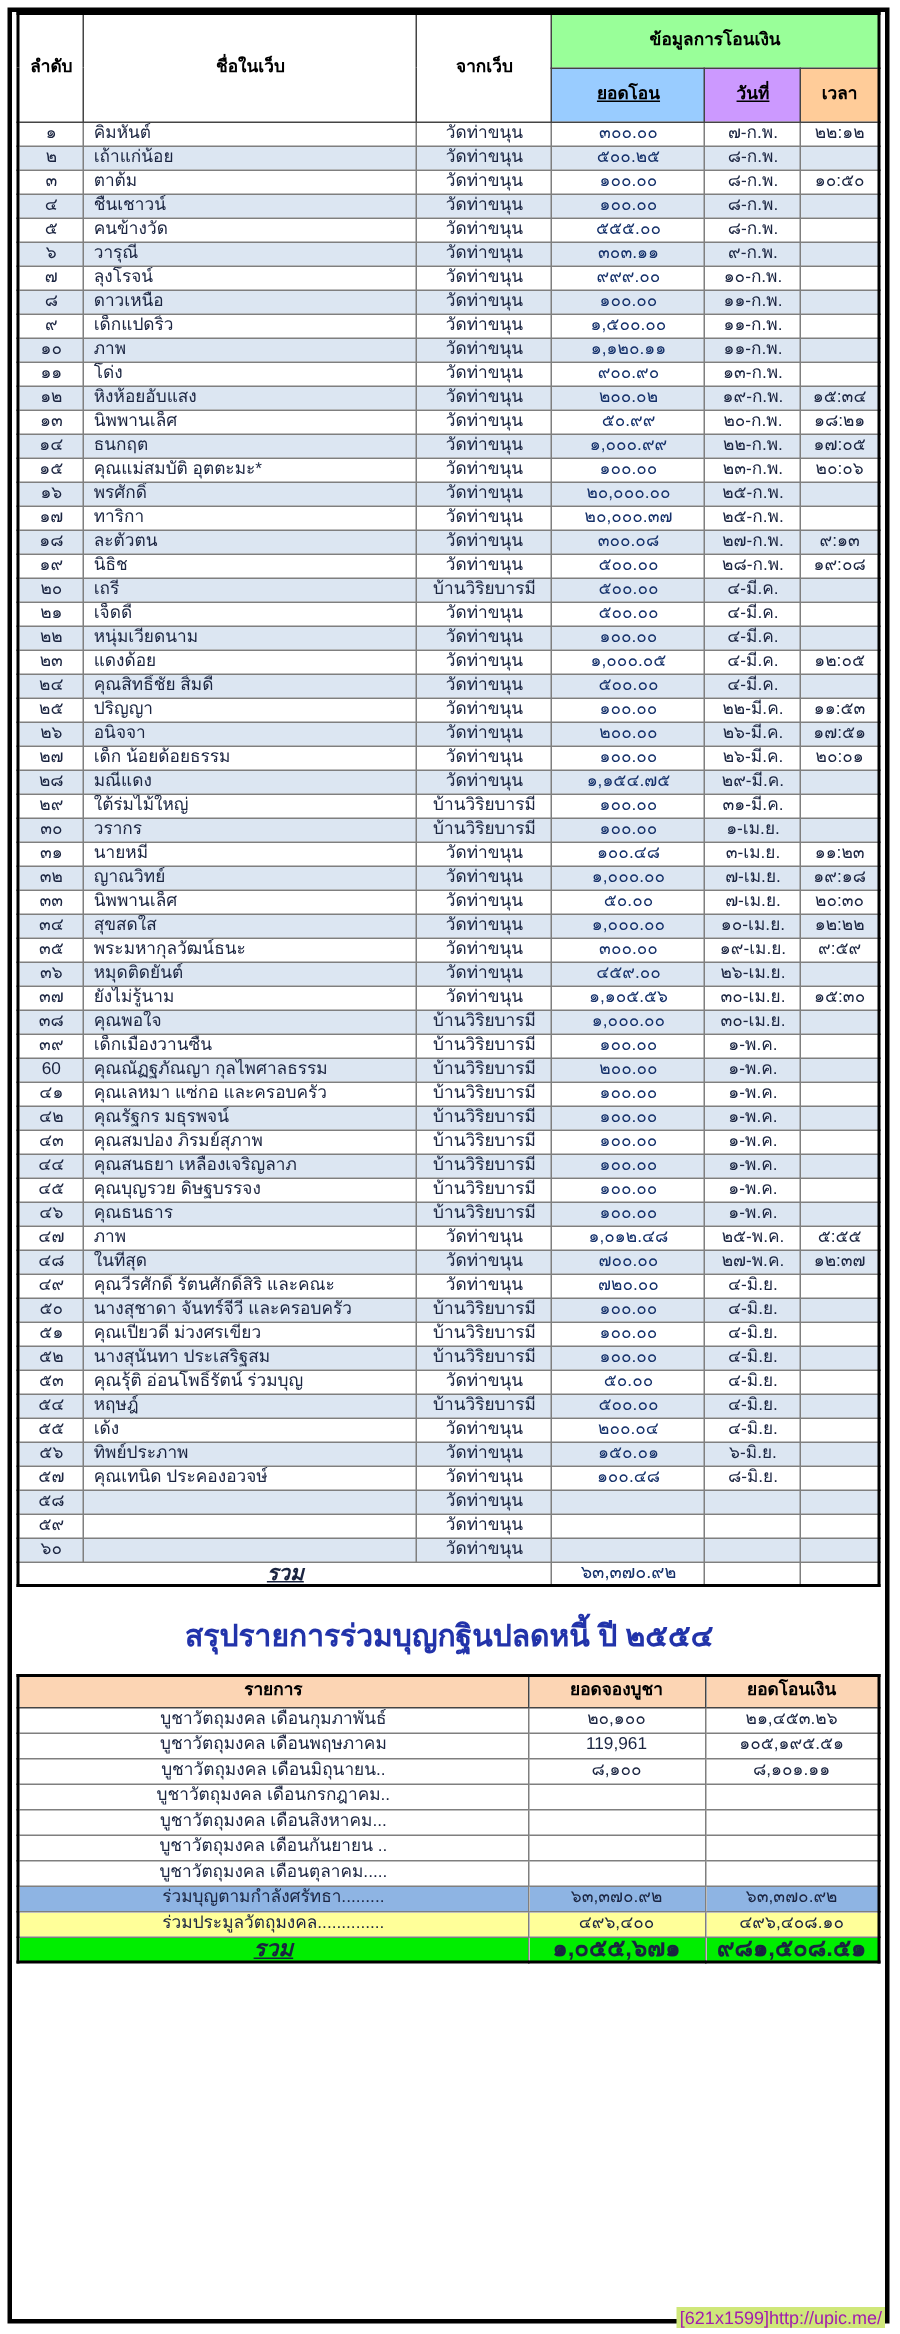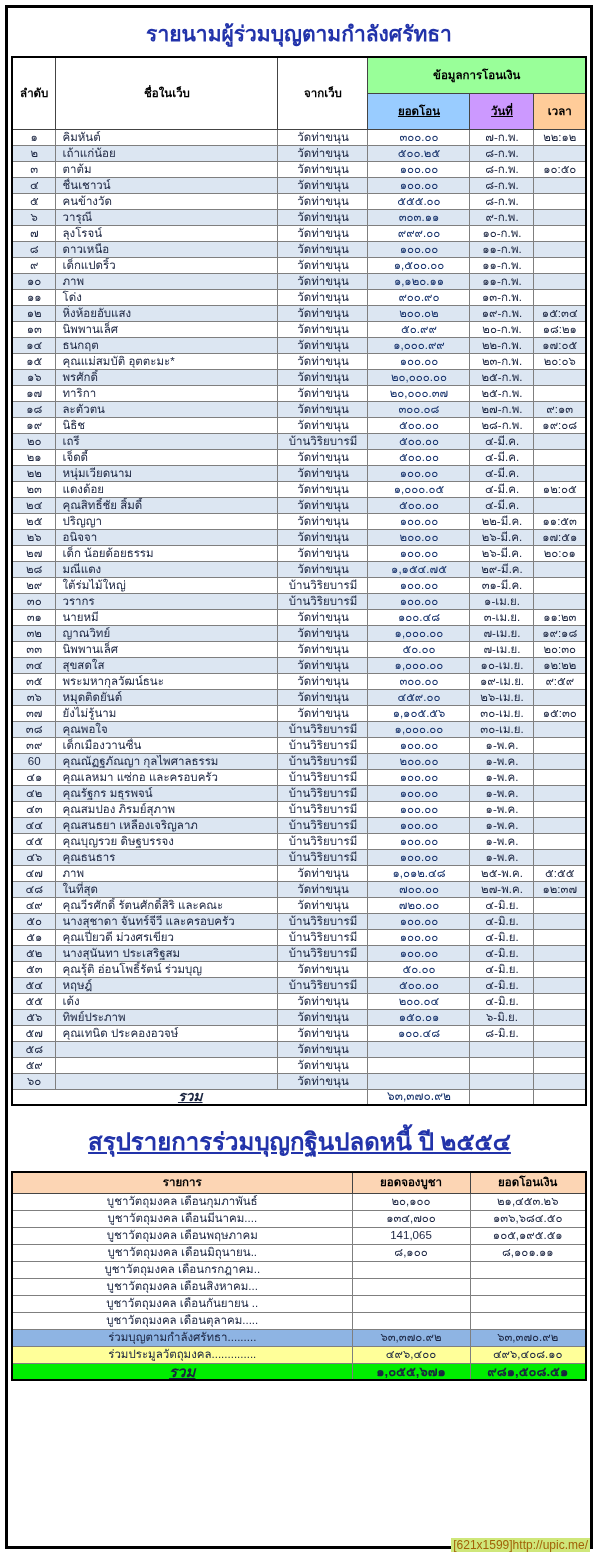--- a/index.html
+++ b/index.html
@@ -13,21 +13,21 @@
   .frame{
     position:absolute;left:5px;top:5px;width:588px;height:1544px;
     border:3px solid #000;box-sizing:border-box;background:#fff;overflow:hidden;
   }
   .page-title{
     margin:9px 0 6px 0;text-align:center;
     font-size:21px;font-weight:bold;color:var(--title_color,#2233AA);
   }
   .section-title{
     margin:16px 0 10px 1px;text-align:center;
-    font-size:24px;font-weight:bold;color:var(--title_color,#2233AA);text-decoration:underline;
+    font-size:20px;font-weight:bold;color:var(--title_color,#2233AA);
   }
   table{border-collapse:collapse;margin:0 auto;table-layout:fixed;}
   #donor-table{width:574px;}
   #summary-table{width:574px;}
   th,td{
     border:1px solid #7f7f7f;
     font-size:11.5px;line-height:13px;
     padding:0 3px;overflow:hidden;white-space:nowrap;
     box-sizing:border-box;
   }
@@ -56,34 +56,33 @@
   #summary-table th{background:var(--summary_header_bg,#FCD5B4);height:21px;}
   #summary-table td{height:17px;text-align:center;}
   tr.hl-blue td{background:var(--highlight_blue,#8EB4E3);}
   tr.hl-yellow td{background:var(--highlight_yellow,#FFFF99);}
   .grand-row td{
     background:var(--total_green,#00EE00);height:25px;font-weight:bold;
   }
   .grand-label{
     font-size:15px;font-style:italic;text-decoration:underline;
   }
-  .grand-num{font-size:13px;}
+  .grand-num{font-size:16px;}
   .watermark{
     position:absolute;right:10px;bottom:4px;
-    font-size:12px;color:#a16207;
+    font-size:12px;color:#a21caf;
     background:var(--watermark_bg,#cfe77a);
     padding:0 2px;
   }
 </style>
 </head>
 <body>
 
 <div class="frame">
 
-  <div class="page-title">รายนามผู้ร่วมบุญตามกำลังศรัทธา</div>
 
   <table id="donor-table">
     <colgroup>
       <col style="width:44px">
         <col style="width:222px">
         <col style="width:90px">
       <col style="width:102px">
         <col style="width:64px">
         <col style="width:52px">
     </colgroup>
@@ -607,27 +606,22 @@
         <th>ยอดโอนเงิน</th>
       </tr>
     </thead>
     <tbody>
         <tr>
           <td class="s-label">บูชาวัตถุมงคล เดือนกุมภาพันธ์</td>
           <td class="s-reserved">๒๐,๑๐๐</td>
           <td class="s-transferred">๒๑,๔๕๓.๒๖</td>
         </tr>
         <tr>
-          <td class="s-label">บูชาวัตถุมงคล เดือนมีนาคม....</td>
-          <td class="s-reserved">๑๓๔,๗๐๐</td>
-          <td class="s-transferred">๑๓๖,๖๘๔.๕๐</td>
-        </tr>
-        <tr>
           <td class="s-label">บูชาวัตถุมงคล เดือนพฤษภาคม</td>
-          <td class="s-reserved">141,065</td>
+          <td class="s-reserved">119,961</td>
           <td class="s-transferred">๑๐๕,๑๙๕.๕๑</td>
         </tr>
         <tr>
           <td class="s-label">บูชาวัตถุมงคล เดือนมิถุนายน..</td>
           <td class="s-reserved">๘,๑๐๐</td>
           <td class="s-transferred">๘,๑๐๑.๑๑</td>
         </tr>
         <tr>
           <td class="s-label">บูชาวัตถุมงคล เดือนกรกฎาคม..</td>
           <td class="s-reserved"></td>

